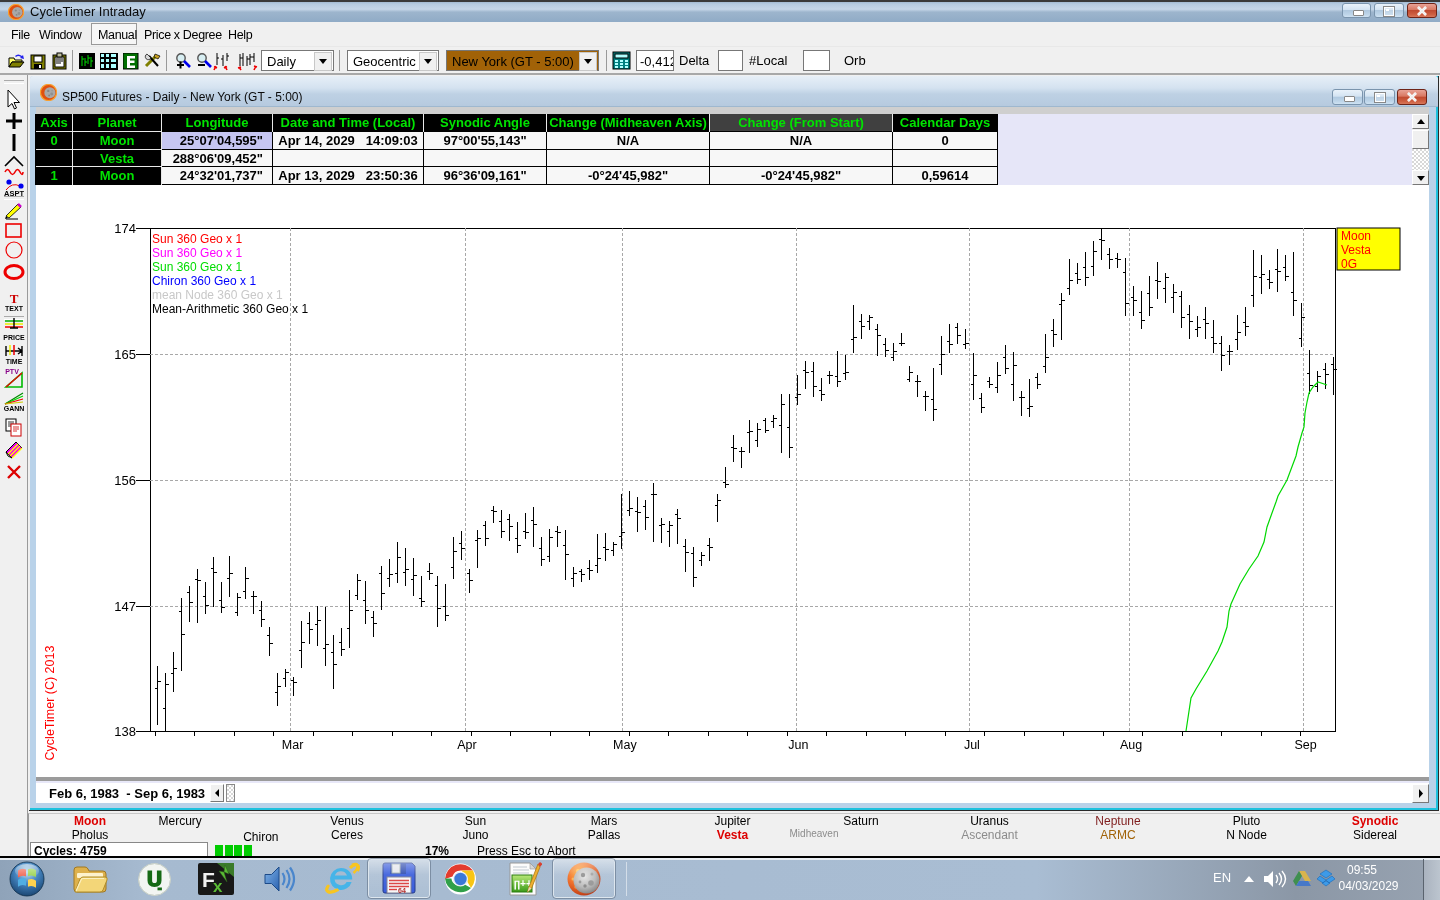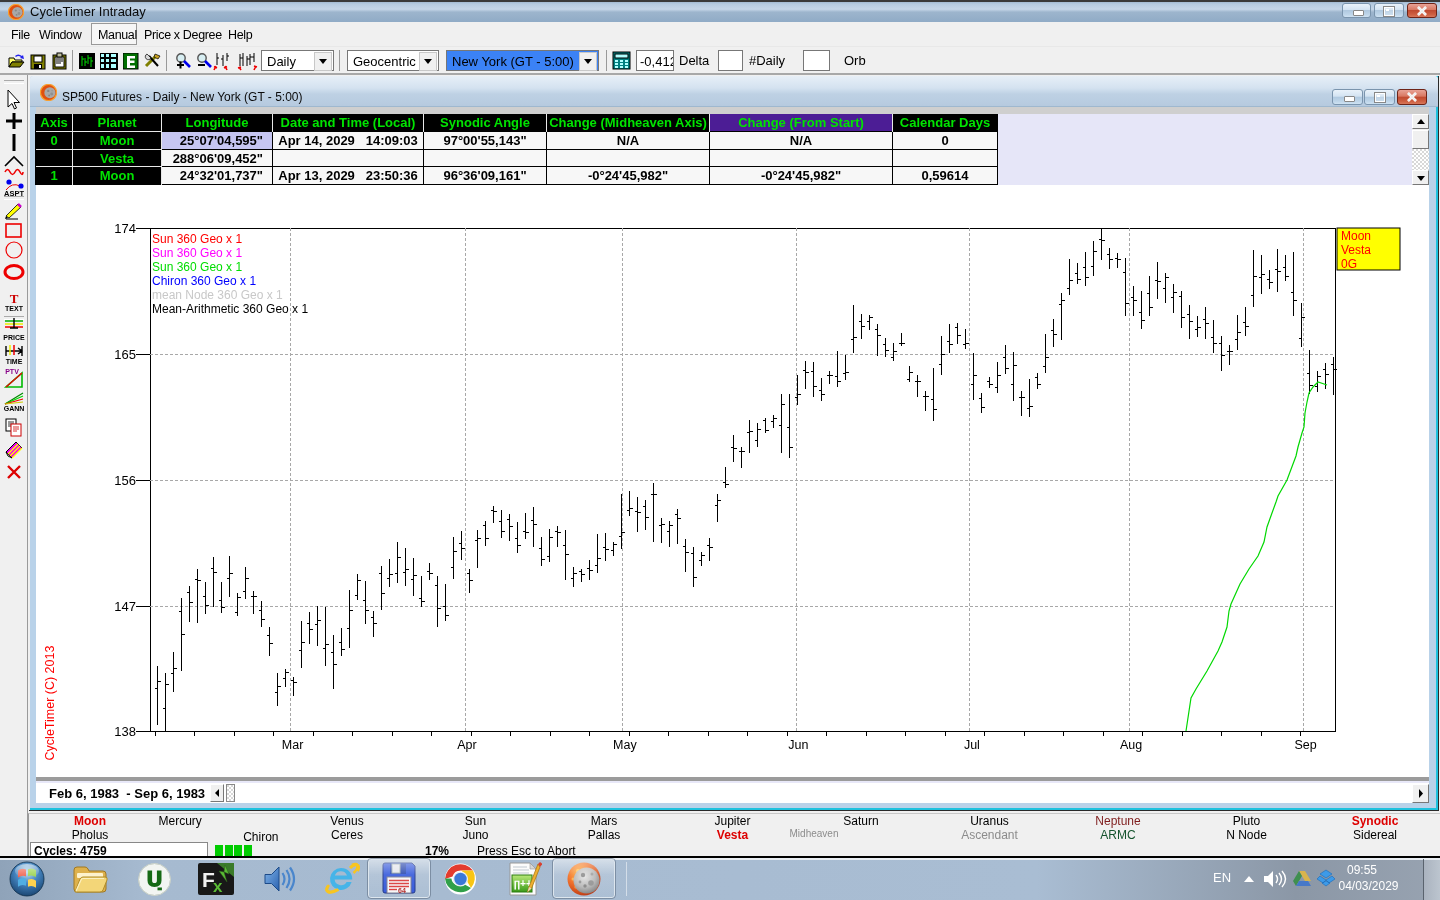--- a/index.html
+++ b/index.html
@@ -134,32 +134,32 @@
     <span style="position:absolute;right:1px;top:1px;width:16px;height:17px;background:#f0f0f0;border:1px solid #c8c8c8;text-align:center"><svg width="10" height="10" style="margin-top:4px">
         <path d="M1,2 L9,2 L5,7 Z" fill="#000"></path>
       </svg></span>
   </div>
 <div style="position:absolute;left:347px;top:50px;width:92px;height:21px;background:#fff;border:1px solid #777;box-sizing:border-box">
     <span style="position:absolute;left:5px;top:2.5px;font-size:13px">Geocentric</span>
     <span style="position:absolute;right:1px;top:1px;width:16px;height:17px;background:#f0f0f0;border:1px solid #c8c8c8;text-align:center"><svg width="10" height="10" style="margin-top:4px">
         <path d="M1,2 L9,2 L5,7 Z" fill="#000"></path>
       </svg></span>
   </div>
-<div style="position:absolute;left:446px;top:50px;width:153px;height:21px;background:#3b82f6;border:1px solid #777;box-sizing:border-box">
+<div style="position:absolute;left:446px;top:50px;width:153px;height:21px;background:#a16207;border:1px solid #777;box-sizing:border-box">
     <span style="position:absolute;left:5px;top:2.5px;font-size:13px">New York (GT - 5:00)</span>
     <span style="position:absolute;right:1px;top:1px;width:16px;height:17px;background:#f0f0f0;border:1px solid #c8c8c8;text-align:center"><svg width="10" height="10" style="margin-top:4px">
         <path d="M1,2 L9,2 L5,7 Z" fill="#000"></path>
       </svg></span>
   </div>
 <div style="position:absolute;left:636px;top:50px;width:38px;height:21px;background:#fff;border:1px solid #777;box-sizing:border-box;overflow:hidden">
     <span style="position:absolute;left:3px;top:2.5px;font-size:13px">-0,4127</span>
   </div>
 <span class="tlab" style="left:679px">Delta</span>
 <div style="position:absolute;left:718px;top:50px;width:25px;height:21px;background:#fff;border:1px solid #777;box-sizing:border-box"></div>
-<span class="tlab" style="left:749px">#Daily</span>
+<span class="tlab" style="left:749px">#Local</span>
 <div style="position:absolute;left:803px;top:50px;width:27px;height:21px;background:#fff;border:1px solid #777;box-sizing:border-box"></div>
 <span class="tlab" style="left:844px">Orb</span>
 
 <div style="position:absolute;left:0;top:75px;width:28px;height:783px;background:#f0f0f0;border-right:1px solid #9a9a9a;box-sizing:border-box"></div>
 <div style="position:absolute;left:4px;top:80px;width:20px;height:2px;border-top:1px solid #aaa;border-bottom:1px solid #fff"></div>
 <div style="position:absolute;left:4px;top:196px;width:20px;height:2px;border-top:1px solid #aaa;border-bottom:1px solid #fff"></div>
 <div style="position:absolute;left:4px;top:316px;width:20px;height:2px;border-top:1px solid #aaa;border-bottom:1px solid #fff"></div>
 <svg style="position:absolute;left:0;top:0" width="28" height="860">
     <path d="M8,90 L8,107 L12,103.5 L14.5,109 L16.5,108 L14,102.5 L19.5,102.5 Z" fill="#fff" stroke="#000"></path>
     <path d="M14,114h0M6,121h16M14,113v16" stroke="#000" stroke-width="3" fill="none"></path>
@@ -259,21 +259,21 @@
 <div class="tc" style="left:273px;top:150px;width:150px;height:16px;line-height:17px;background:#f7f7f7;color:#000;"></div>
 <div class="tc" style="left:273px;top:167px;width:150px;height:17px;line-height:18px;background:#f7f7f7;color:#000;">Apr 13, 2029&nbsp;&nbsp;&nbsp;23:50:36</div>
 <div class="tc" style="left:424px;top:114px;width:122px;height:17px;line-height:18px;background:#000;color:#00e400">Synodic Angle</div>
 <div class="tc" style="left:424px;top:132px;width:122px;height:17px;line-height:18px;background:#f7f7f7;color:#000;">97°00'55,143"</div>
 <div class="tc" style="left:424px;top:150px;width:122px;height:16px;line-height:17px;background:#f7f7f7;color:#000;"></div>
 <div class="tc" style="left:424px;top:167px;width:122px;height:17px;line-height:18px;background:#f7f7f7;color:#000;">96°36'09,161"</div>
 <div class="tc" style="left:547px;top:114px;width:162px;height:17px;line-height:18px;background:#000;color:#00e400">Change (Midheaven Axis)</div>
 <div class="tc" style="left:547px;top:132px;width:162px;height:17px;line-height:18px;background:#f7f7f7;color:#000;">N/A</div>
 <div class="tc" style="left:547px;top:150px;width:162px;height:16px;line-height:17px;background:#f7f7f7;color:#000;"></div>
 <div class="tc" style="left:547px;top:167px;width:162px;height:17px;line-height:18px;background:#f7f7f7;color:#000;">-0°24'45,982"</div>
-<div class="tc" style="left:710px;top:114px;width:182px;height:17px;line-height:18px;background:#4c1d95;color:#00e400">Change (From Start)</div>
+<div class="tc" style="left:710px;top:114px;width:182px;height:17px;line-height:18px;background:#404040;color:#00e400">Change (From Start)</div>
 <div class="tc" style="left:710px;top:132px;width:182px;height:17px;line-height:18px;background:#f7f7f7;color:#000;">N/A</div>
 <div class="tc" style="left:710px;top:150px;width:182px;height:16px;line-height:17px;background:#f7f7f7;color:#000;"></div>
 <div class="tc" style="left:710px;top:167px;width:182px;height:17px;line-height:18px;background:#f7f7f7;color:#000;">-0°24'45,982"</div>
 <div class="tc" style="left:893px;top:114px;width:104px;height:17px;line-height:18px;background:#000;color:#00e400">Calendar Days</div>
 <div class="tc" style="left:893px;top:132px;width:104px;height:17px;line-height:18px;background:#f7f7f7;color:#000;">0</div>
 <div class="tc" style="left:893px;top:150px;width:104px;height:16px;line-height:17px;background:#f7f7f7;color:#000;"></div>
 <div class="tc" style="left:893px;top:167px;width:104px;height:17px;line-height:18px;background:#f7f7f7;color:#000;">0,59614</div>
 <div style="position:absolute;left:72px;top:114px;width:1px;height:71px;background:#e8e8e8"></div>
 <div style="position:absolute;left:161px;top:114px;width:1px;height:71px;background:#e8e8e8"></div>
 <div style="position:absolute;left:272px;top:114px;width:1px;height:18px;background:#e8e8e8"></div>
@@ -394,21 +394,21 @@
 <div style="position:absolute;left:415.5px;top:828px;width:120px;text-align:center;font-size:12px;color:#000">Juno</div>
 <div style="position:absolute;left:544.0px;top:814px;width:120px;text-align:center;font-size:12px;color:#000">Mars</div>
 <div style="position:absolute;left:544.0px;top:828px;width:120px;text-align:center;font-size:12px;color:#000">Pallas</div>
 <div style="position:absolute;left:672.5px;top:814px;width:120px;text-align:center;font-size:12px;color:#000">Jupiter</div>
 <div style="position:absolute;left:672.5px;top:828px;width:120px;text-align:center;font-size:12px;color:#dd0000;font-weight:bold">Vesta</div>
 <div style="position:absolute;left:801.0px;top:814px;width:120px;text-align:center;font-size:12px;color:#000">Saturn</div>
 <div style="position:absolute;left:754px;top:828px;width:120px;text-align:center;font-size:10px;color:#8c8c8c">Midheaven</div>
 <div style="position:absolute;left:929.5px;top:814px;width:120px;text-align:center;font-size:12px;color:#000">Uranus</div>
 <div style="position:absolute;left:929.5px;top:828px;width:120px;text-align:center;font-size:12px;color:#8c8c8c">Ascendant</div>
 <div style="position:absolute;left:1058.0px;top:814px;width:120px;text-align:center;font-size:12px;color:#7f1d1d">Neptune</div>
-<div style="position:absolute;left:1058.0px;top:828px;width:120px;text-align:center;font-size:12px;color:#14532d">ARMC</div>
+<div style="position:absolute;left:1058.0px;top:828px;width:120px;text-align:center;font-size:12px;color:#a16207">ARMC</div>
 <div style="position:absolute;left:1186.5px;top:814px;width:120px;text-align:center;font-size:12px;color:#000">Pluto</div>
 <div style="position:absolute;left:1186.5px;top:828px;width:120px;text-align:center;font-size:12px;color:#000">N Node</div>
 <div style="position:absolute;left:1315.0px;top:814px;width:120px;text-align:center;font-size:12px;color:#dd0000;font-weight:bold">Synodic</div>
 <div style="position:absolute;left:1315.0px;top:828px;width:120px;text-align:center;font-size:12px;color:#000">Sidereal</div>
 
 <div style="position:absolute;left:30px;top:842px;width:178px;height:16px;background:#fff;border:1px solid #888;box-sizing:border-box"></div>
 <span style="position:absolute;left:34px;top:844px;font-size:12px;font-weight:bold">Cycles: 4759</span>
 <div style="position:absolute;left:215px;top:845px;width:8px;height:12px;background:#00cc00"></div>
 <div style="position:absolute;left:225px;top:845px;width:8px;height:12px;background:#00cc00"></div>
 <div style="position:absolute;left:234px;top:845px;width:8px;height:12px;background:#00cc00"></div>

